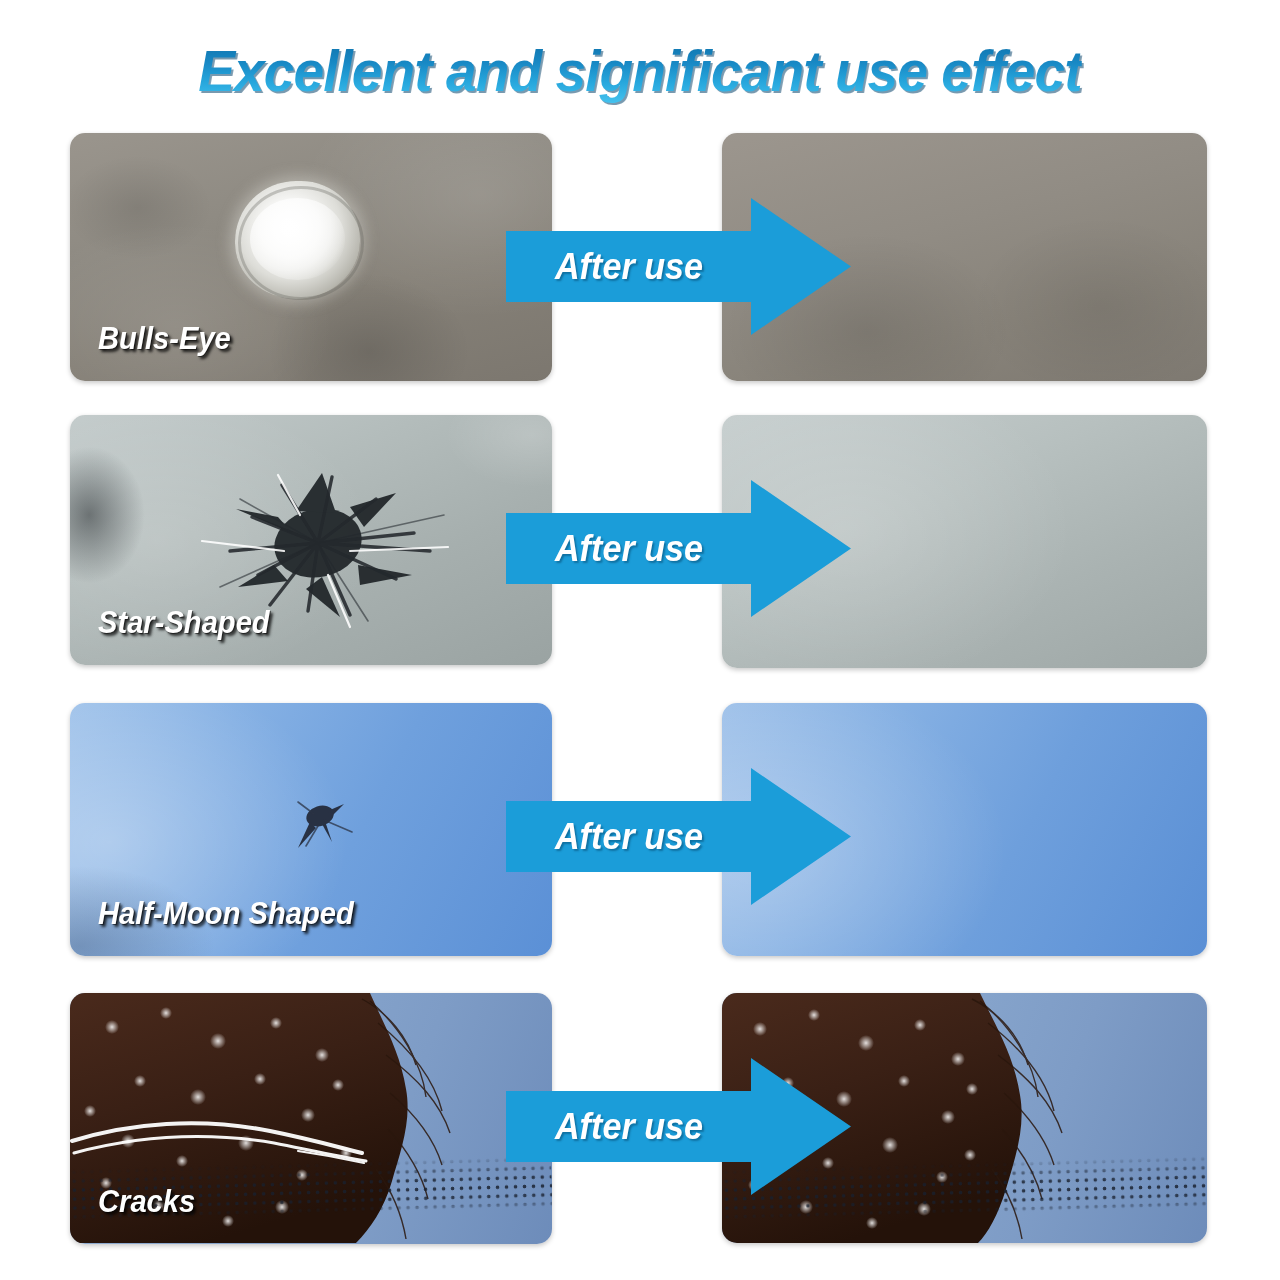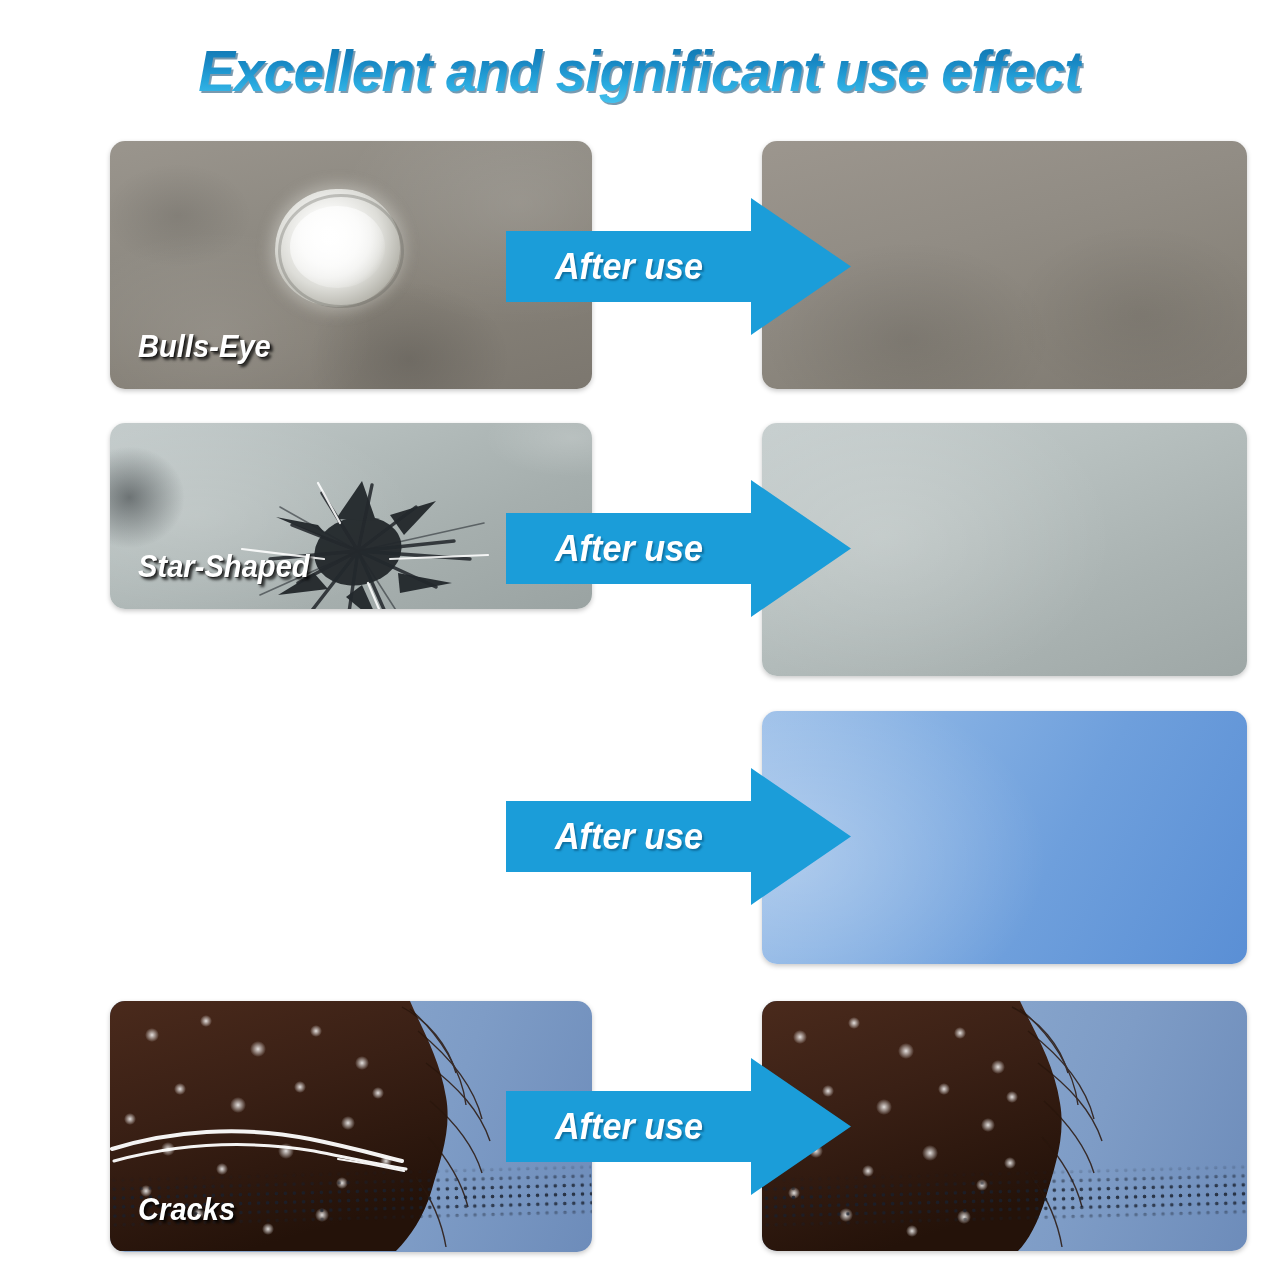--- a/index.html
+++ b/index.html
@@ -47,25 +47,24 @@
 
   
   .row {
     position: absolute;
     left: 0;
     width: 1280px;
   }
 
   .panel {
     position: absolute;
-    top: 11px;
+    top: 3px;
     border-radius: 15px;
     overflow: hidden;
     box-shadow: 0 2px 5px rgba(0,0,0,0.22);
-    margin-left: 40px;
   }
   .panel.before { left: 70px;  width: 482px; }
   .panel.after  { left: 722px; width: 485px; }
 
   .panel-bg {
     position: absolute;
     inset: 0;
   }
 
   
@@ -243,21 +242,21 @@
   <div class="arrow-wrap" style="top:68px; height:137px;">
     <svg class="arrow-svg" viewBox="0 0 345 137" height="137">
       <polygon points="0,33 245,33 245,0 345,68.5 245,137 245,104 0,104" fill="#1b9dd9"></polygon>
     </svg>
     <span class="arrow-label">After use</span>
   </div>
 </section>
 
 <section class="row" id="row-2" style="top:412px; height:253px;">
 
-  <div class="panel before" style="height:186px;">
+  <div class="panel before" style="height:250px;">
     <div class="panel-bg bg-r2"></div>
     <div class="chip-star">
       <svg width="250" height="175" viewBox="0 0 250 175">
         <g stroke="#2a2f33" fill="none" stroke-linecap="round">
           <path d="M118,88 L52,62 M118,88 L30,96 M118,88 L58,120 M118,88 L82,30
                    M118,88 L132,22 M118,88 L176,44 M118,88 L214,78 M118,88 L230,96
                    M118,88 L196,124 M118,88 L150,160 M118,88 L108,156 M118,88 L70,150" stroke-width="3.4" opacity="0.92"></path>
           <path d="M118,88 L40,44 M118,88 L244,60 M118,88 L168,166 M118,88 L20,132" stroke-width="1.6" opacity="0.6"></path>
         </g>
         <g fill="#22272b" opacity="0.95">
@@ -287,20 +286,39 @@
   <div class="arrow-wrap" style="top:68px; height:137px;">
     <svg class="arrow-svg" viewBox="0 0 345 137" height="137">
       <polygon points="0,33 245,33 245,0 345,68.5 245,137 245,104 0,104" fill="#1b9dd9"></polygon>
     </svg>
     <span class="arrow-label">After use</span>
   </div>
 </section>
 
 <section class="row" id="row-3" style="top:700px; height:253px;">
 
+  <div class="panel before" style="height:253px;">
+    <div class="panel-bg bg-r3"></div>
+    <div class="chip-halfmoon">
+      <svg width="62" height="58" viewBox="0 0 62 58">
+        <g fill="#242b3a" opacity="0.95">
+          <ellipse cx="28" cy="20" rx="14" ry="10" transform="rotate(-18 28 20)"></ellipse>
+          <path d="M18,26 L6,52 L24,32 Z"></path>
+          <path d="M30,28 L40,46 L34,28 Z"></path>
+          <path d="M38,14 L52,8 L40,20 Z"></path>
+        </g>
+        <g stroke="#2b3344" fill="none" stroke-width="1.6" opacity="0.75" stroke-linecap="round">
+          <path d="M32,24 L60,36"></path>
+          <path d="M22,18 L6,6"></path>
+          <path d="M26,30 L14,50"></path>
+        </g>
+      </svg>
+    </div>
+    <div class="damage-label">Half-Moon Shaped</div>
+  </div>
 
   <div class="panel after" style="height:253px;">
     <div class="panel-bg bg-r3b"></div>
   </div>
 
   <div class="arrow-wrap" style="top:68px; height:137px;">
     <svg class="arrow-svg" viewBox="0 0 345 137" height="137">
       <polygon points="0,33 245,33 245,0 345,68.5 245,137 245,104 0,104" fill="#1b9dd9"></polygon>
     </svg>
     <span class="arrow-label">After use</span>

